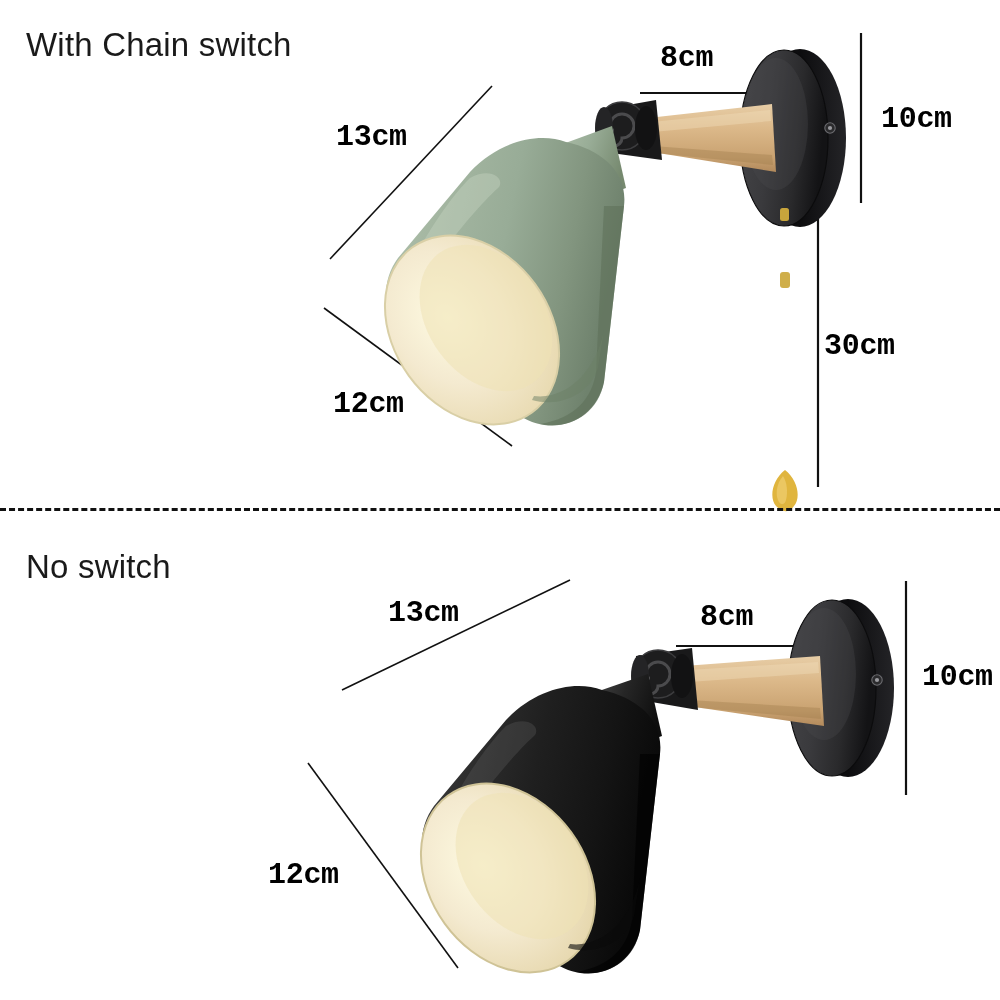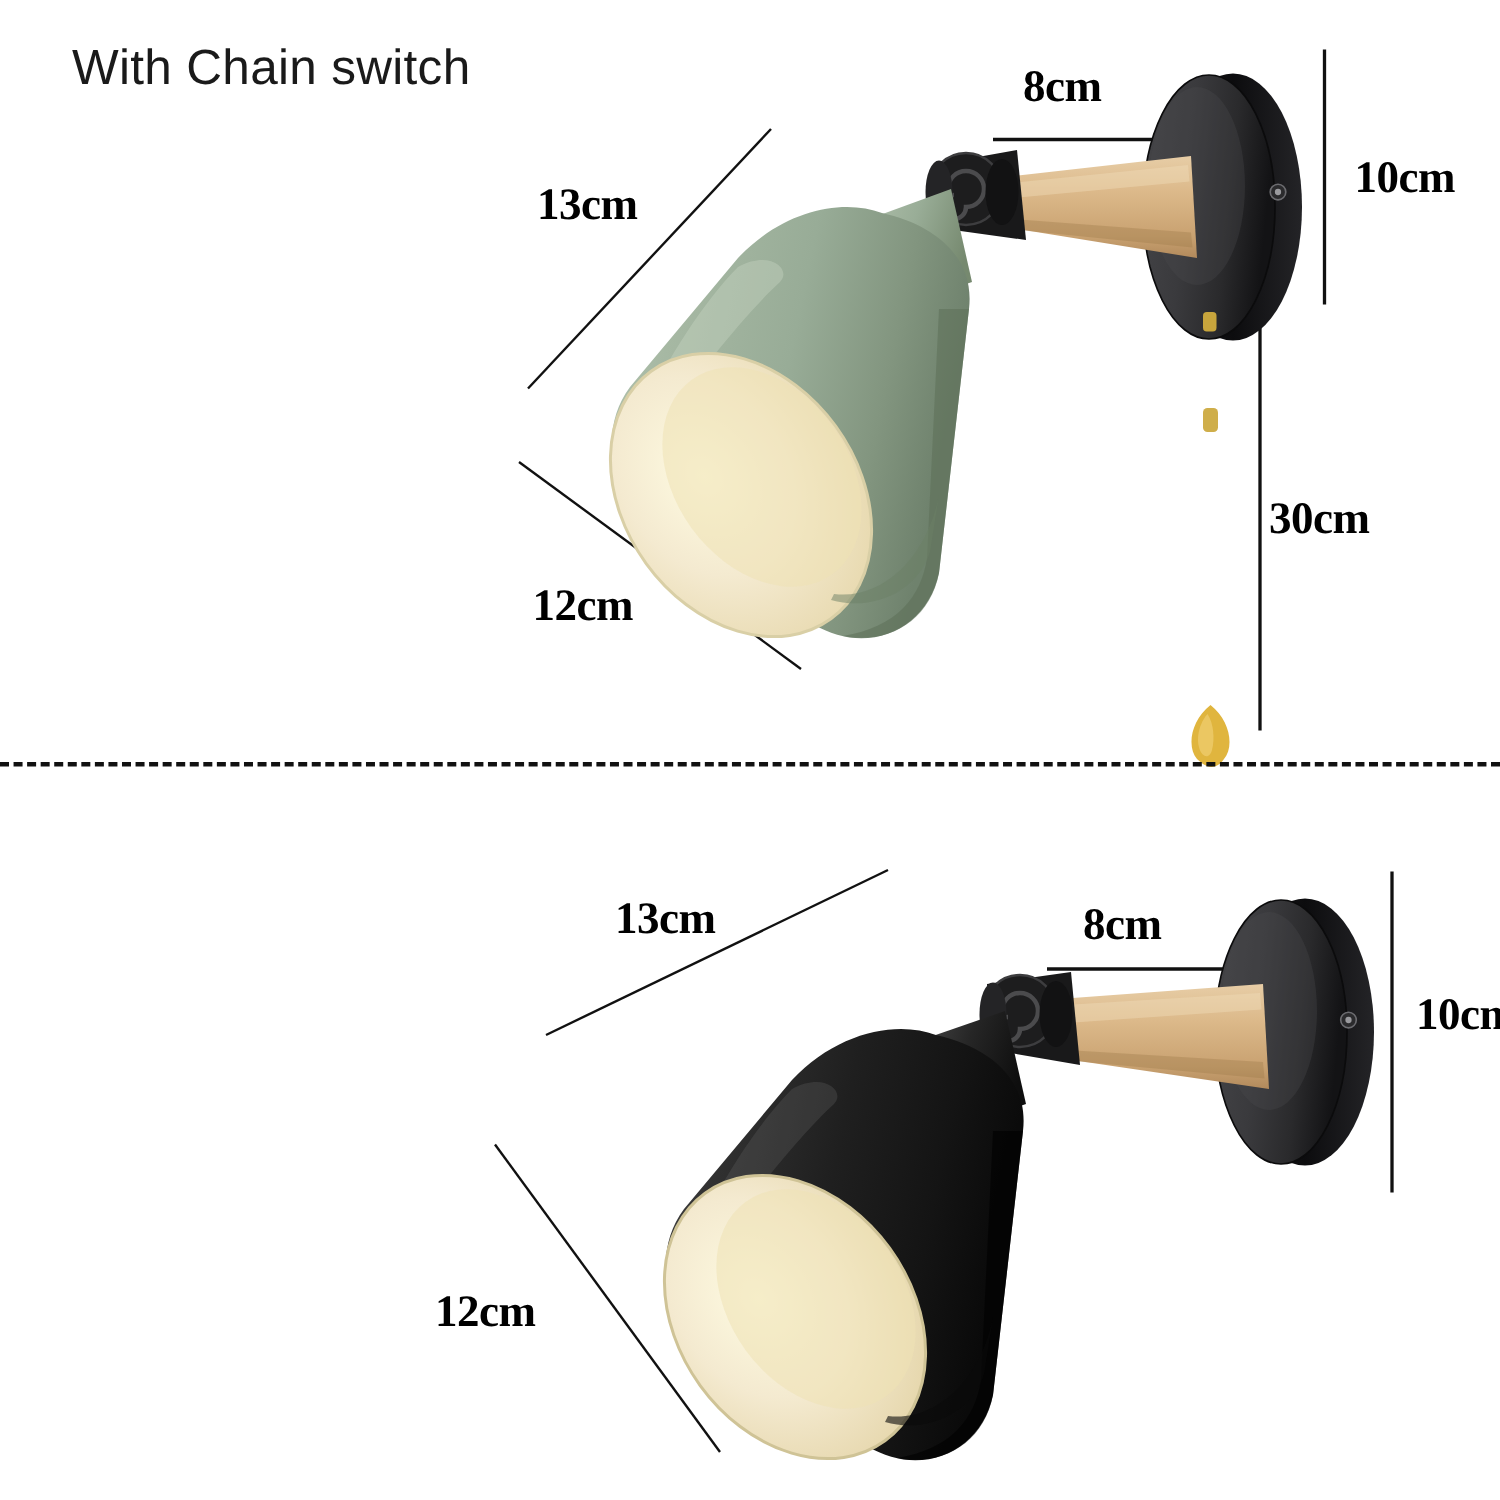--- a/index.html
+++ b/index.html
@@ -18,40 +18,39 @@
   #stage {
     position: relative;
     width: 1000px;
     height: 1000px;
     background: #ffffff;
   }
   .panel {
     position: absolute;
     left: 0;
     width: 816px;
-    margin-left: 22px;
   }
   #panel-chain { top: 0; height: 510px; }
   #panel-noswitch { top: 510px; height: 490px; }
 
   .panel-title {
     position: absolute;
     font-family: "Liberation Sans", sans-serif;
     font-size: 33px;
     font-weight: 400;
     color: #1a1a1a;
     letter-spacing: 0.2px;
     white-space: nowrap;
   }
   #title-chain { left: 26px; top: 26px; }
   #title-noswitch { left: 26px; top: 38px; }
 
   .dim-label {
     position: absolute;
-    font-family: Liberation Serif, serif;
+    font-family: Liberation Mono, monospace;
     font-size: 30px;
     font-weight: 700;
     color: #000000;
     white-space: nowrap;
     letter-spacing: -0.3px;
   }
 
   .svgart {
     position: absolute;
     left: 0;
@@ -215,20 +214,21 @@
 
     <div class="dim-label" style="left:881px; top:102px;">10cm</div>
 
     <div class="dim-label" style="left:824px; top:329px;">30cm</div>
   </div>
 
   <div class="divider"></div>
 
   <div class="panel" id="panel-noswitch">
 
+    <div class="panel-title" id="title-noswitch">No switch</div>
 
     <svg class="svgart" width="1000" height="490" viewBox="0 0 1000 490">
       <defs>
         <linearGradient id="gShadeB" x1="0" y1="0" x2="1" y2="0.25">
           <stop offset="0%" stop-color="#4c4c4c"></stop>
           <stop offset="20%" stop-color="#313131"></stop>
           <stop offset="52%" stop-color="#1f1f1f"></stop>
           <stop offset="80%" stop-color="#141414"></stop>
           <stop offset="100%" stop-color="#0a0a0a"></stop>
         </linearGradient>

